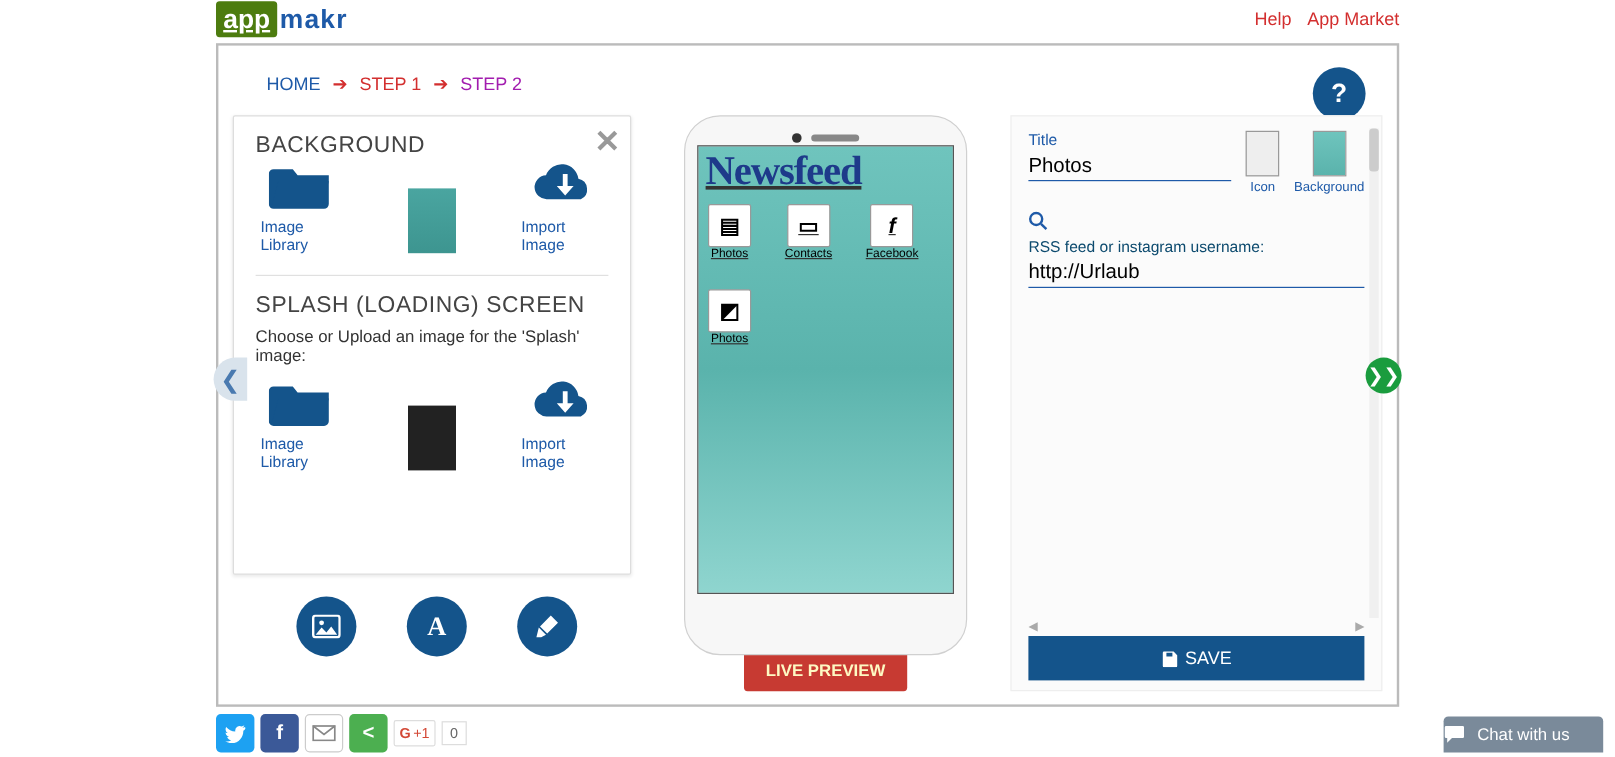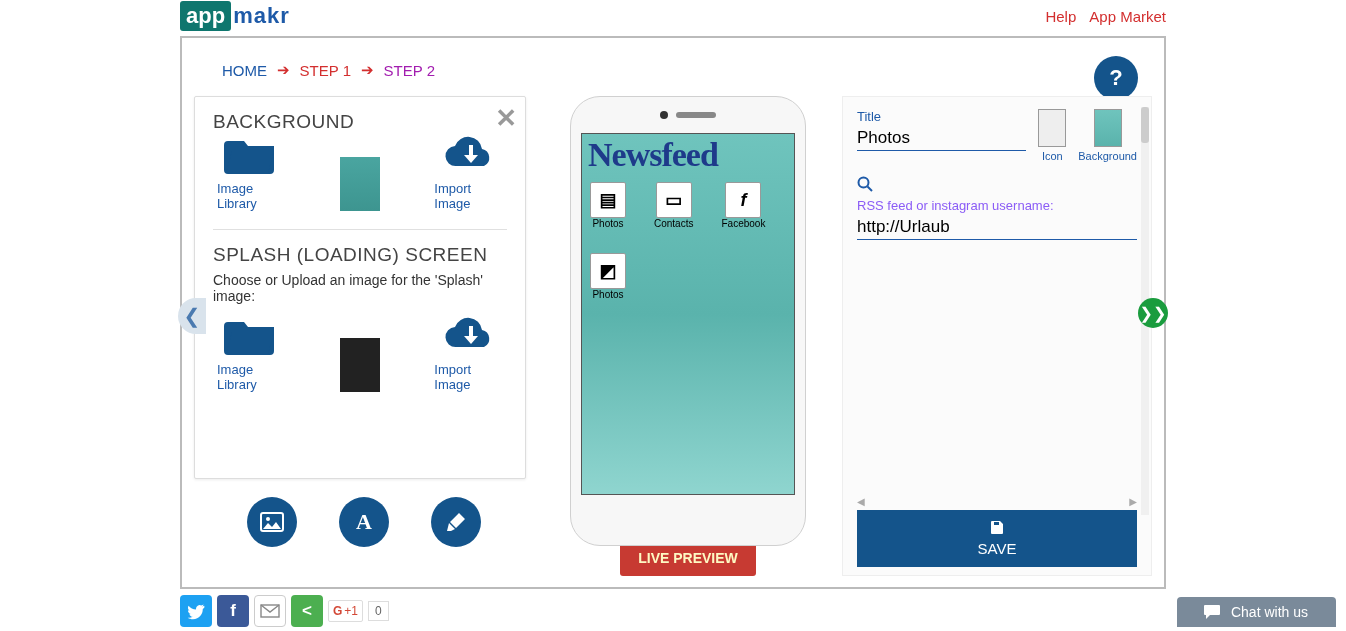--- a/index.html
+++ b/index.html
@@ -1,19 +1,19 @@
 <!DOCTYPE html>
 <html><head>
 <meta charset="utf-8">
 <style>
 * { box-sizing: border-box; margin: 0; padding: 0; }
 body { font-family: Arial, Helvetica, sans-serif; font-size: 14px; color: #333; background: #fff; width: 1346px; height: 631px; overflow: hidden; position: relative; }
 .top-bar { display: flex; justify-content: space-between; align-items: center; padding: 0 180px; height: 32px; }
 .logo { display: flex; align-items: center; font-weight: bold; font-size: 22px; }
-.logo-app { background: #0f766e; color: #fff; padding: 2px 6px; border-radius: 3px; margin-right: 2px; }
+.logo-app { background: #4d7c0f; color: #fff; padding: 2px 6px; border-radius: 3px; margin-right: 2px; text-decoration: underline; }
 .logo-makr { color: #1e5aa8; letter-spacing: 1px; }
 .top-links { display: flex; gap: 13px; }
 .top-links a { color: #d32f2f; text-decoration: none; font-size: 15px; cursor: pointer; }
 .main-box { margin: 4px 180px 0; border: 2px solid #bbb; background: #fff; padding: 18px 12px 14px; position: relative; height: 553px; }
 .breadcrumb { display: flex; align-items: center; gap: 10px; padding-left: 28px; height: 28px; }
 .breadcrumb span { font-size: 15px; cursor: pointer; text-align: right; }
 .bc-home { color: #1e5aa8; }
 .bc-step1 { color: #d32f2f; }
 .bc-step2 { color: #a21caf; }
 .bc-arrow { color: #d32f2f; font-size: 14px; }
@@ -26,54 +26,54 @@
 .img-row { display: flex; align-items: flex-end; justify-content: space-between; padding: 0 4px; gap: 40px; }
 .img-col { display: flex; flex-direction: column; align-items: center; width: 88px; cursor: pointer; }
 .img-label { color: #1e5aa8; font-size: 13px; margin-top: 6px; }
 .thumb { width: 40px; height: 54px; }
 .thumb.water { background: linear-gradient(#4aa5a0,#3d9590); }
 .thumb.dark { background: #222; }
 .divider { border-top: 1px solid #e0e0e0; margin: 18px 0 14px; }
 .circle-row { display: flex; gap: 42px; justify-content: center; margin-top: 18px; }
 .circle-btn { width: 50px; height: 50px; border-radius: 50%; background: #14548b; color: #fff; display: flex; align-items: center; justify-content: center; font-size: 22px; cursor: pointer; }
 .phone-wrap { flex: 1; display: flex; flex-direction: column; align-items: center; }
-.phone { width: 236px; height: 470px; border: 1px solid #d0d0d0; border-radius: 30px; background: #f7f7f7; padding: 36px 10px 50px; position: relative; }
+.phone { width: 236px; height: 470px; border: 1px solid #d0d0d0; border-radius: 30px; background: #f7f7f7; padding: 24px 10px 50px; position: relative; text-decoration: underline; }
 .phone-notch { position: absolute; top: 14px; left: 50%; transform: translateX(-50%); display: flex; align-items: center; gap: 8px; }
 .phone-speaker { width: 40px; height: 6px; background: #888; border-radius: 3px; }
 .phone-cam { width: 8px; height: 8px; background: #333; border-radius: 50%; }
 .phone-screen { border: 1px solid #555; height: 100%; background: linear-gradient(#6fc4bd,#5ab3ac,#8fd5cf); position: relative; overflow: hidden; }
 .feed-title { color: #1e3a8a; font-weight: bold; font-size: 34px; font-family: Georgia, serif; padding: 2px 6px; letter-spacing: -1px; }
 .icon-grid { display: flex; flex-wrap: wrap; gap: 24px 28px; padding: 6px 8px; }
 .app-icon { display: flex; flex-direction: column; align-items: center; font-size: 10px; color: #000; cursor: pointer; }
 .app-icon .tile { width: 36px; height: 36px; background: #fff; border: 1px solid #999; border-radius: 2px; display: flex; align-items: center; justify-content: center; font-size: 18px; font-weight: bold; }
 .preview-btn { background: #c73a32; color: #fef9c3; border: none; padding: 10px 18px; font-size: 14px; font-weight: bold; border-radius: 3px; cursor: pointer; margin-top: -6px; }
 .right-panel { width: 310px; border: 1px solid #eee; background: #fbfbfb; padding: 12px 14px 8px; position: relative; display: flex; flex-direction: column; }
 .rp-row1 { display: flex; gap: 12px; align-items: flex-start; }
 .rp-title-col { flex: 1; }
 .rp-label { color: #1e5aa8; font-size: 13px; margin-bottom: 2px; display: block; }
 .rp-input { width: 100%; border: none; border-bottom: 1px solid #1e5aa8; background: transparent; font-size: 17px; padding: 2px 0; outline: none; }
 .rp-thumb-col { display: flex; flex-direction: column; align-items: center; font-size: 11px; color: #1e5aa8; cursor: pointer; }
 .rp-thumb { width: 28px; height: 38px; border: 1px solid #999; background: #eee; margin-bottom: 3px; }
 .rp-thumb.bg { background: linear-gradient(#6fc4bd,#5ab3ac); }
 .search-ico { color: #1e5aa8; font-size: 16px; margin: 14px 0 6px; cursor: pointer; }
-.rss-label { color: #8b5cf6; font-size: 13px; margin-bottom: 2px; }
+.rss-label { color: #0c4a6e; font-size: 13px; margin-bottom: 2px; }
 .save-row { margin-top: auto; }
-.save-btn { width: 100%; background: #14548b; color: #fff; border: none; padding: 10px; font-size: 15px; cursor: pointer; display: flex; align-items: center; justify-content: center; gap: 6px; flex-direction: column; }
+.save-btn { width: 100%; background: #14548b; color: #fff; border: none; padding: 10px; font-size: 15px; cursor: pointer; display: flex; align-items: center; justify-content: center; gap: 6px; }
 .scroll-h { height: 10px; display: flex; justify-content: space-between; color: #aaa; font-size: 10px; margin: 4px 0; }
 .nav-left { position: absolute; left: 178px; top: 298px; width: 28px; height: 36px; background: #d9e3ec; border-radius: 18px 0 0 18px; display: flex; align-items: center; justify-content: center; color: #4a7ab0; cursor: pointer; font-size: 20px; }
 .nav-right { position: absolute; right: 178px; top: 298px; width: 30px; height: 30px; background: #1a9c3e; border-radius: 50%; display: flex; align-items: center; justify-content: center; color: #fff; cursor: pointer; font-size: 16px; }
 .social-row { position: absolute; left: 180px; bottom: 4px; display: flex; gap: 5px; align-items: center; }
 .social { width: 32px; height: 32px; border-radius: 4px; color: #fff; display: flex; align-items: center; justify-content: center; font-size: 17px; font-weight: bold; cursor: pointer; }
 .s-tw { background: #1da1f2; }
 .s-fb { background: #3b5998; }
 .s-mail { background: #fff; border: 1px solid #ccc; color: #888; }
 .s-sh { background: #4caf50; }
 .gplus { display: flex; align-items: center; gap: 2px; font-size: 12px; color: #d34836; border: 1px solid #ddd; padding: 3px 4px; border-radius: 2px; cursor: pointer; }
 .gplus-count { border: 1px solid #ddd; padding: 2px 6px; font-size: 12px; color: #666; background: #fff; }
-.chat-widget { position: absolute; right: 10px; bottom: 4px; background: #7a8a9a; color: #fff; padding: 7px 28px 7px 26px; border-radius: 4px 4px 0 0; display: flex; align-items: flex-end; gap: 10px; font-size: 14px; cursor: pointer; }
+.chat-widget { position: absolute; right: 10px; bottom: 4px; background: #7a8a9a; color: #fff; padding: 7px 28px 7px 0; border-radius: 4px 4px 0 0; display: flex; align-items: flex-end; gap: 10px; font-size: 14px; cursor: pointer; }
 svg { display: block; }
 .rp-scroll { position:absolute; right:2px; top:10px; bottom:60px; width:8px; }
 .rp-scroll-track { width:100%; height:100%; background:#f0f0f0; }
 .rp-scroll-thumb { position:absolute; top:0; width:100%; height:36px; background:#ccc; border-radius:3px; }
 </style>
 </head>
 <body>
 
 <div class="top-bar">
   <div class="logo">

